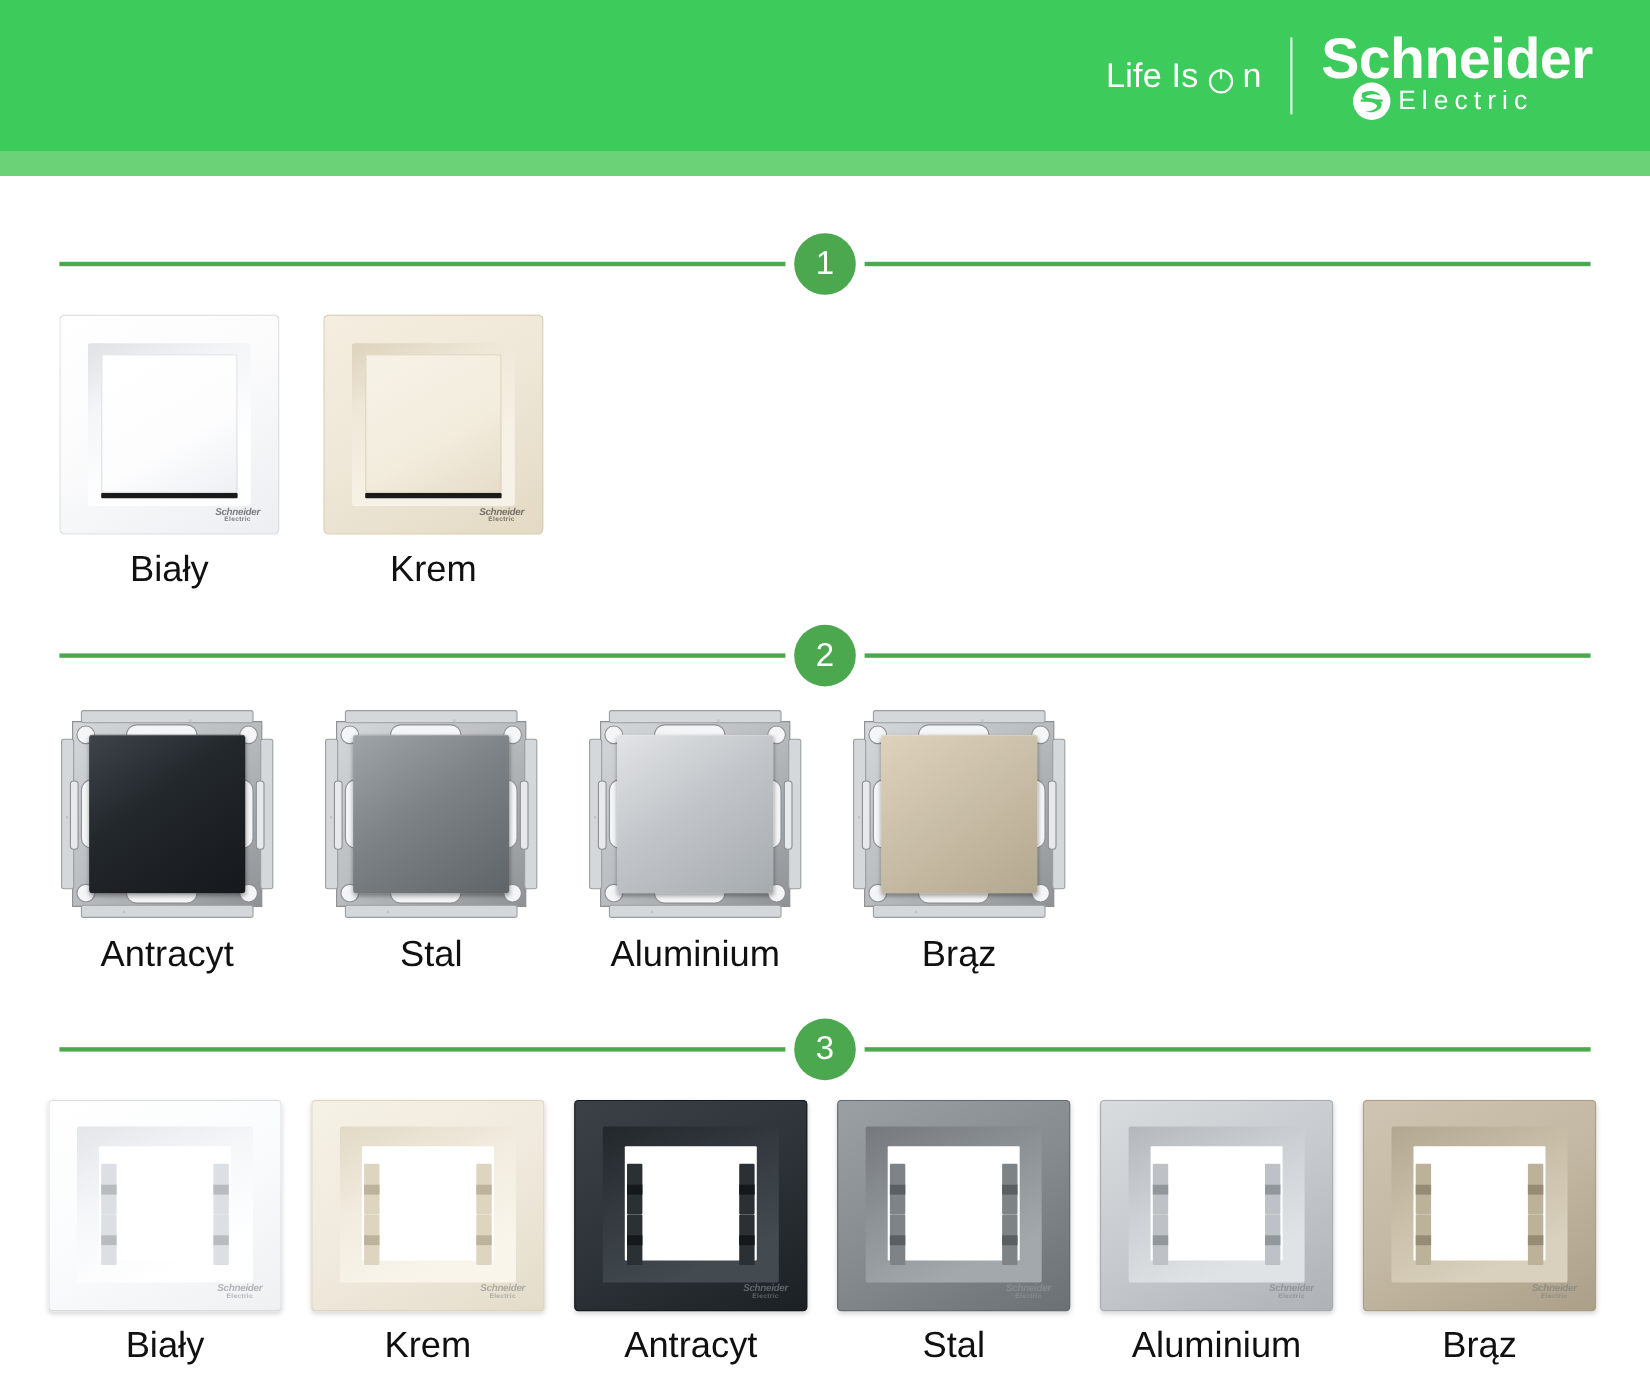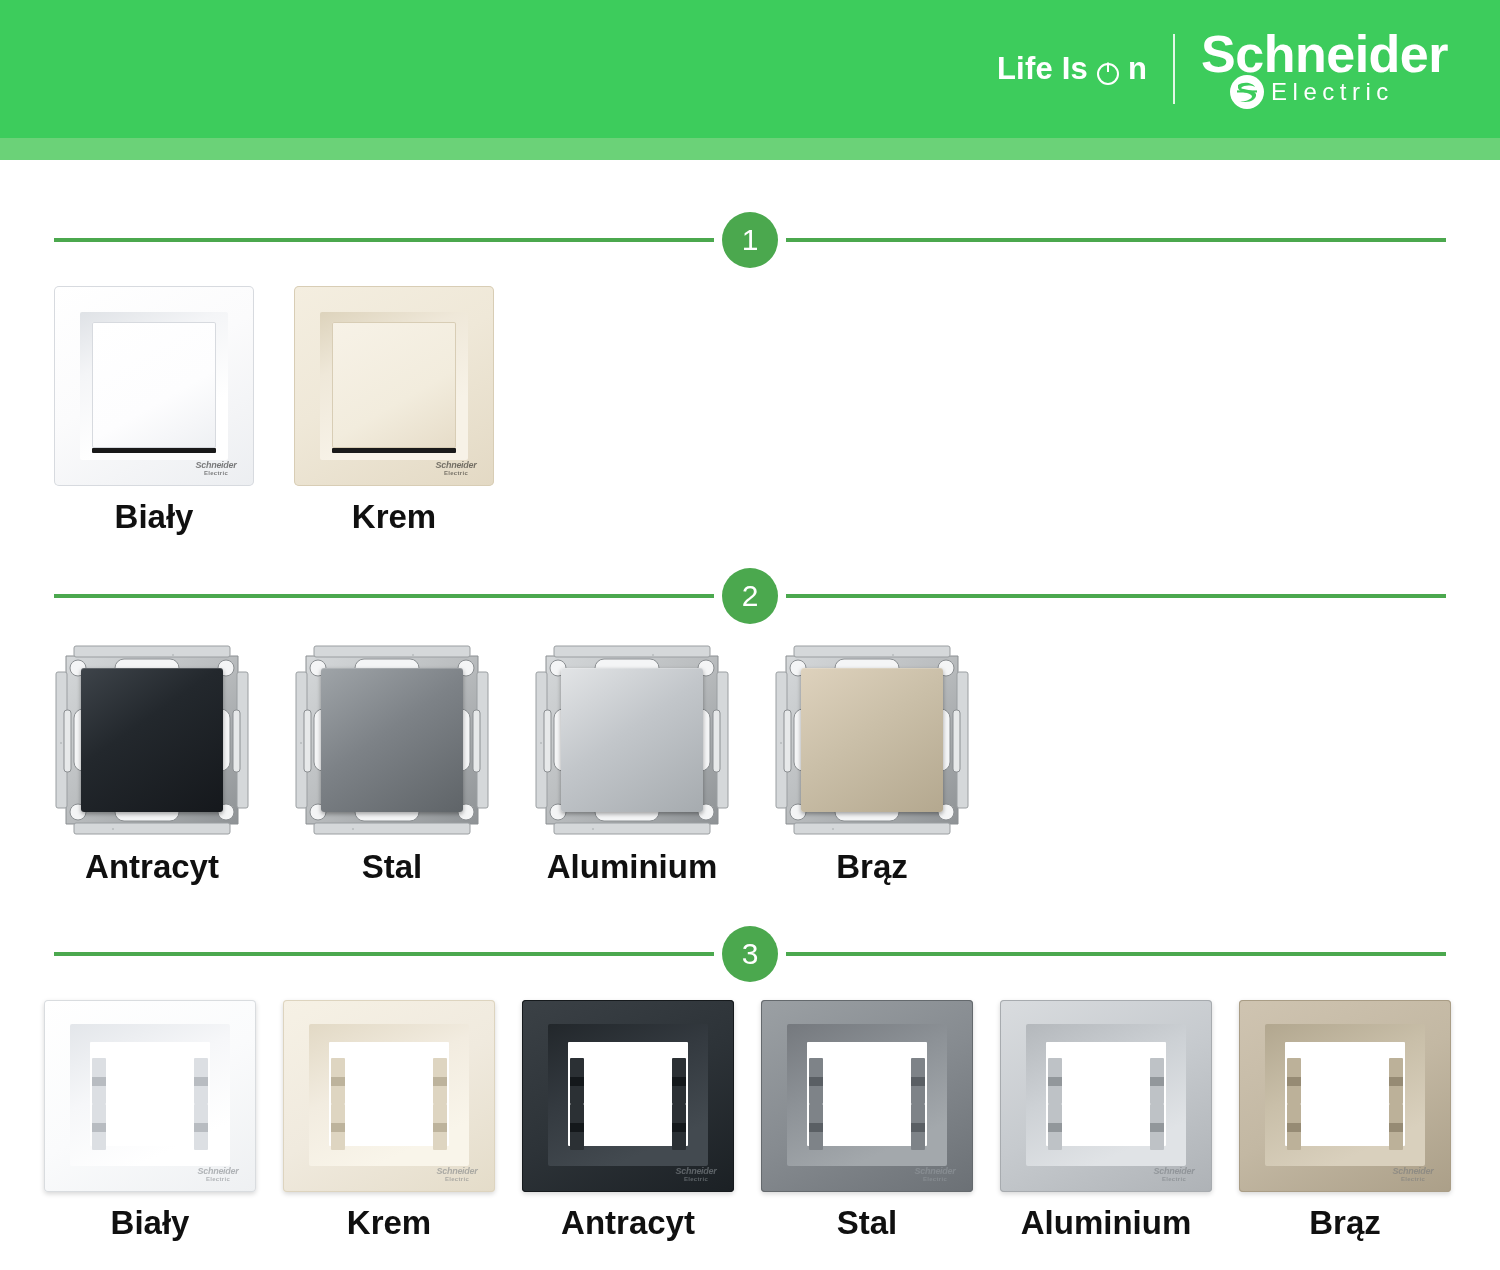--- a/index.html
+++ b/index.html
@@ -27,21 +27,21 @@
     background: #6bd278;
   }
   .brand {
     position: absolute; right: 52px; top: 0;
     height: 138px;
     display: flex; align-items: center; gap: 0px;
   }
   .tagline {
     color: #ffffff;
     font-size: 31px;
-    font-weight: 700;
+    font-weight: 400;
     letter-spacing: 0.2px;
     white-space: nowrap;
     display: flex; align-items: center; gap: 7px;
     padding-right: 26px;
   }
   .power-icon { display: inline-block; width: 26px; height: 26px; position: relative; top: 2px; }
   .brand-divider {
     width: 2px; height: 70px;
     background: rgba(255,255,255,0.85);
   }
@@ -94,21 +94,21 @@
   }
 
   
   .row { position: absolute; left: 0; width: 1500px; display: flex; }
   .cell {
     display: flex; flex-direction: column; align-items: center;
   }
   .label {
     font-size: 33px;
     color: #101010;
-    font-weight: 700;
+    font-weight: 400;
     white-space: nowrap;
     text-align: center;
   }
 
   
   .wm {
     position: absolute; right: 9px; bottom: 6px;
     width: 58px; height: 20px;
     display: flex; flex-direction: column; align-items: center;
     opacity: 0.5;

